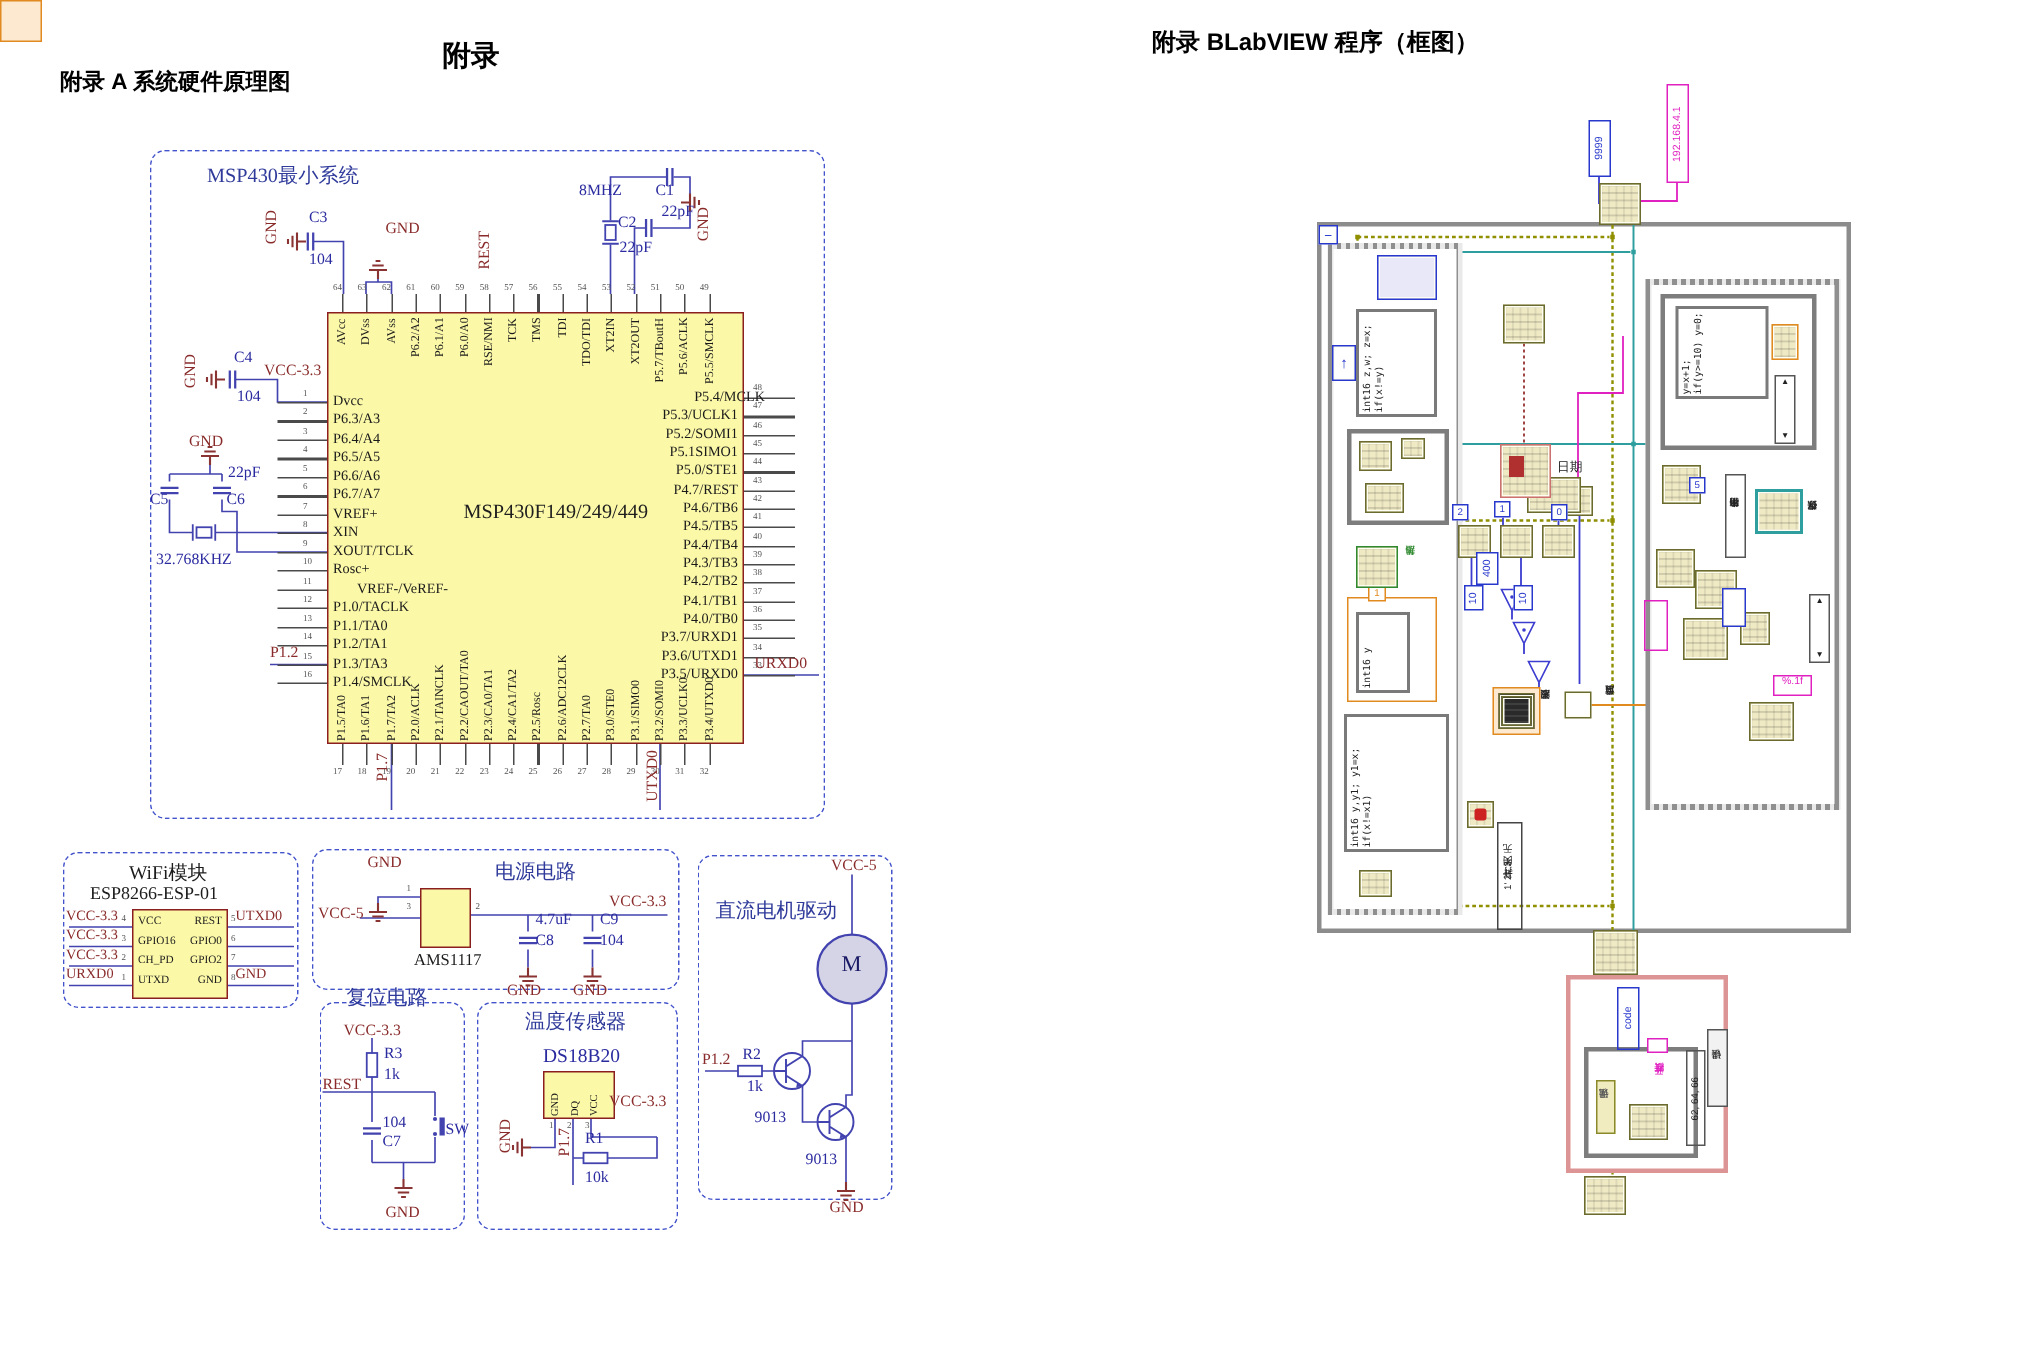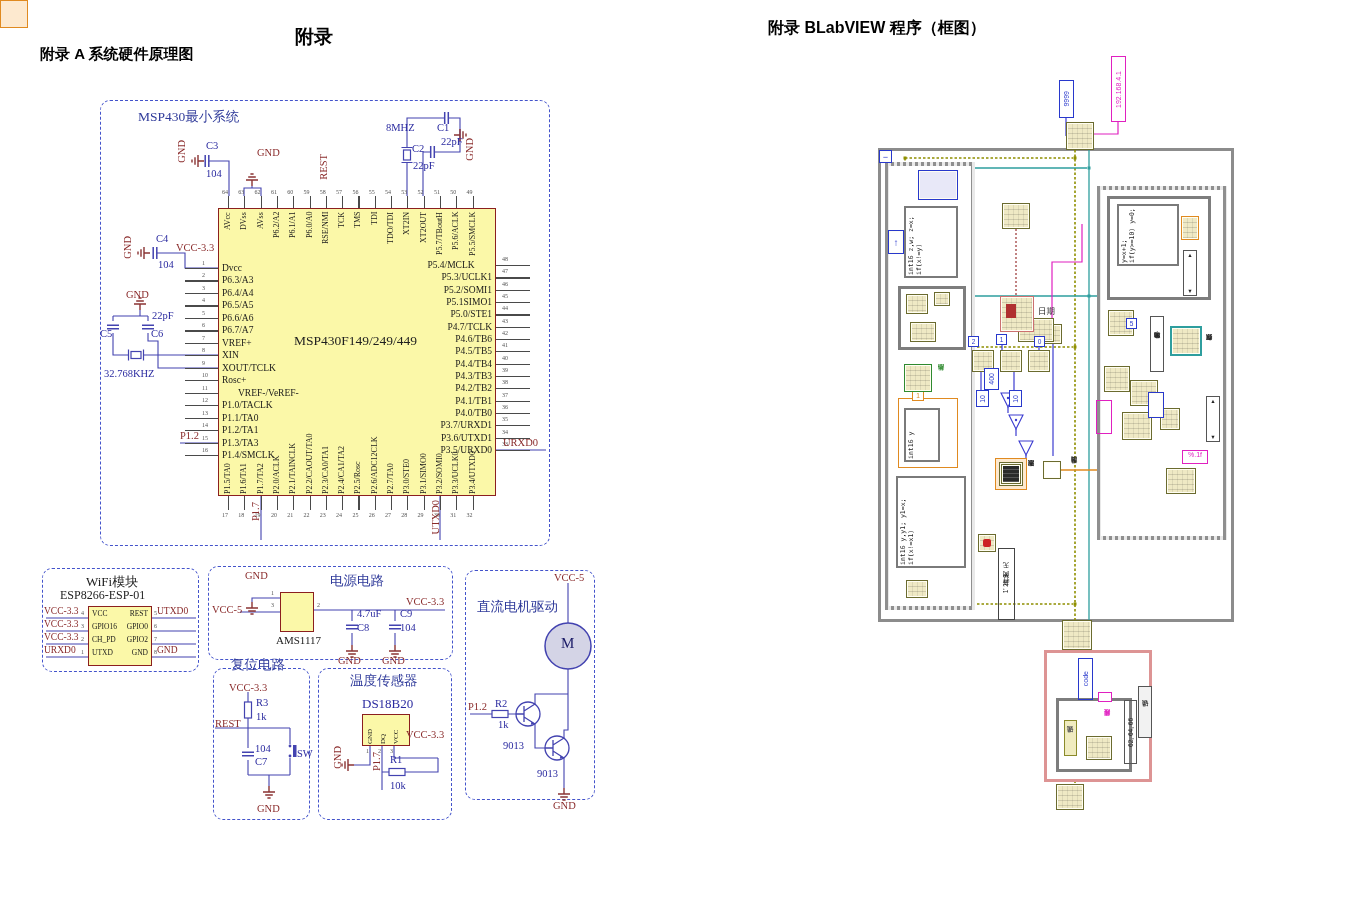--- a/index.html
+++ b/index.html
@@ -78,21 +78,21 @@
 
   <div class="box-title" style="left:138px;top:108px">MSP430最小系统</div>
   <div class="box-title dark" style="left:86px;top:573px;font-size:13px">WiFi模块</div>
   <div class="box-title dark" style="left:60px;top:588px;font-size:12px">ESP8266-ESP-01</div>
   <div class="box-title" style="left:330px;top:572px">电源电路</div>
   <div class="box-title" style="left:231px;top:656px">复位电路</div>
   <div class="box-title" style="left:350px;top:672px">温度传感器</div>
   <div class="box-title" style="left:477px;top:598px">直流电机驱动</div>
 
   <div class="chip" style="left:218px;top:208px;width:278px;height:288px"></div>
-  <div class="chip-name" style="left:294px;top:333px">MSP430F149/249/449</div>
+  <div class="chip-name" style="left:309px;top:333px">MSP430F149/249/449</div>
   <div class="chip" style="left:88px;top:606px;width:64px;height:60px"></div>
   <div class="chip" style="left:280px;top:592px;width:34px;height:40px"></div>
   <div class="lbl lbl-comp" style="left:276px;top:634px;font-size:11px;color:#1c1c1c">AMS1117</div>
   <div class="chip" style="left:362px;top:714px;width:48px;height:32px"></div>
   <div class="lbl lbl-comp" style="left:362px;top:696px;font-size:13px">DS18B20</div>
 
   <svg class="art" width="1361" height="908">
     <defs>
       <g id="gnd" stroke="#8a3333" stroke-width="1.4" fill="none">
         <path d="M0,-6 V0 M-6,0 H6 M-3.8,3 H3.8 M-1.6,6 H1.6"></path>
@@ -258,36 +258,36 @@
     <div class="pnum" style="left: 202px; top: 409.64px;">13</div>
     <div class="lbl-pin" style="left: 222px; top: 425.11px;">P1.2/TA1</div>
     <div class="stub-h" style="left: 185px; top: 430.11px; width: 33px;"></div>
     <div class="pnum" style="left: 202px; top: 422.11px;">14</div>
     <div class="lbl-pin" style="left: 222px; top: 437.58px;">P1.3/TA3</div>
     <div class="stub-h" style="left: 185px; top: 442.58px; width: 33px;"></div>
     <div class="pnum" style="left: 202px; top: 434.58px;">15</div>
     <div class="lbl-pin" style="left: 222px; top: 450.05px;">P1.4/SMCLK</div>
     <div class="stub-h" style="left: 185px; top: 455.05px; width: 33px;"></div>
     <div class="pnum" style="left: 202px; top: 447.05px;">16</div>
-    <div class="lbl-pin" style="left: 410px; top: 260px; width: 82px; text-align: center;">P5.4/MCLK</div>
+    <div class="lbl-pin" style="left: 428px; top: 260px; width: 82px; text-align: right;">P5.4/MCLK</div>
     <div class="stub-h" style="left: 496px; top: 265px; width: 34px;"></div>
     <div class="pnum" style="left: 502px; top: 256px;">48</div>
     <div class="lbl-pin" style="left: 410px; top: 272.33px; width: 82px; text-align: right;">P5.3/UCLK1</div>
     <div class="stub-h" style="left: 496px; top: 277.33px; width: 34px;"></div>
     <div class="pnum" style="left: 502px; top: 268.33px;">47</div>
     <div class="lbl-pin" style="left: 410px; top: 284.66px; width: 82px; text-align: right;">P5.2/SOMI1</div>
     <div class="stub-h" style="left: 496px; top: 289.66px; width: 34px;"></div>
     <div class="pnum" style="left: 502px; top: 280.66px;">46</div>
     <div class="lbl-pin" style="left: 410px; top: 296.99px; width: 82px; text-align: right;">P5.1SIMO1</div>
     <div class="stub-h" style="left: 496px; top: 301.99px; width: 34px;"></div>
     <div class="pnum" style="left: 502px; top: 292.99px;">45</div>
     <div class="lbl-pin" style="left: 410px; top: 309.32px; width: 82px; text-align: right;">P5.0/STE1</div>
     <div class="stub-h" style="left: 496px; top: 314.32px; width: 34px;"></div>
     <div class="pnum" style="left: 502px; top: 305.32px;">44</div>
-    <div class="lbl-pin" style="left: 410px; top: 321.65px; width: 82px; text-align: right;">P4.7/TCLK</div>
+    <div class="lbl-pin" style="left: 410px; top: 321.65px; width: 82px; text-align: right;">P4.7/REST</div>
     <div class="stub-h" style="left: 496px; top: 326.65px; width: 34px;"></div>
     <div class="pnum" style="left: 502px; top: 317.65px;">43</div>
     <div class="lbl-pin" style="left: 410px; top: 333.98px; width: 82px; text-align: right;">P4.6/TB6</div>
     <div class="stub-h" style="left: 496px; top: 338.98px; width: 34px;"></div>
     <div class="pnum" style="left: 502px; top: 329.98px;">42</div>
     <div class="lbl-pin" style="left: 410px; top: 346.31px; width: 82px; text-align: right;">P4.5/TB5</div>
     <div class="stub-h" style="left: 496px; top: 351.31px; width: 34px;"></div>
     <div class="pnum" style="left: 502px; top: 342.31px;">41</div>
     <div class="lbl-pin" style="left: 410px; top: 358.64px; width: 82px; text-align: right;">P4.4/TB4</div>
     <div class="stub-h" style="left: 496px; top: 363.64px; width: 34px;"></div>

